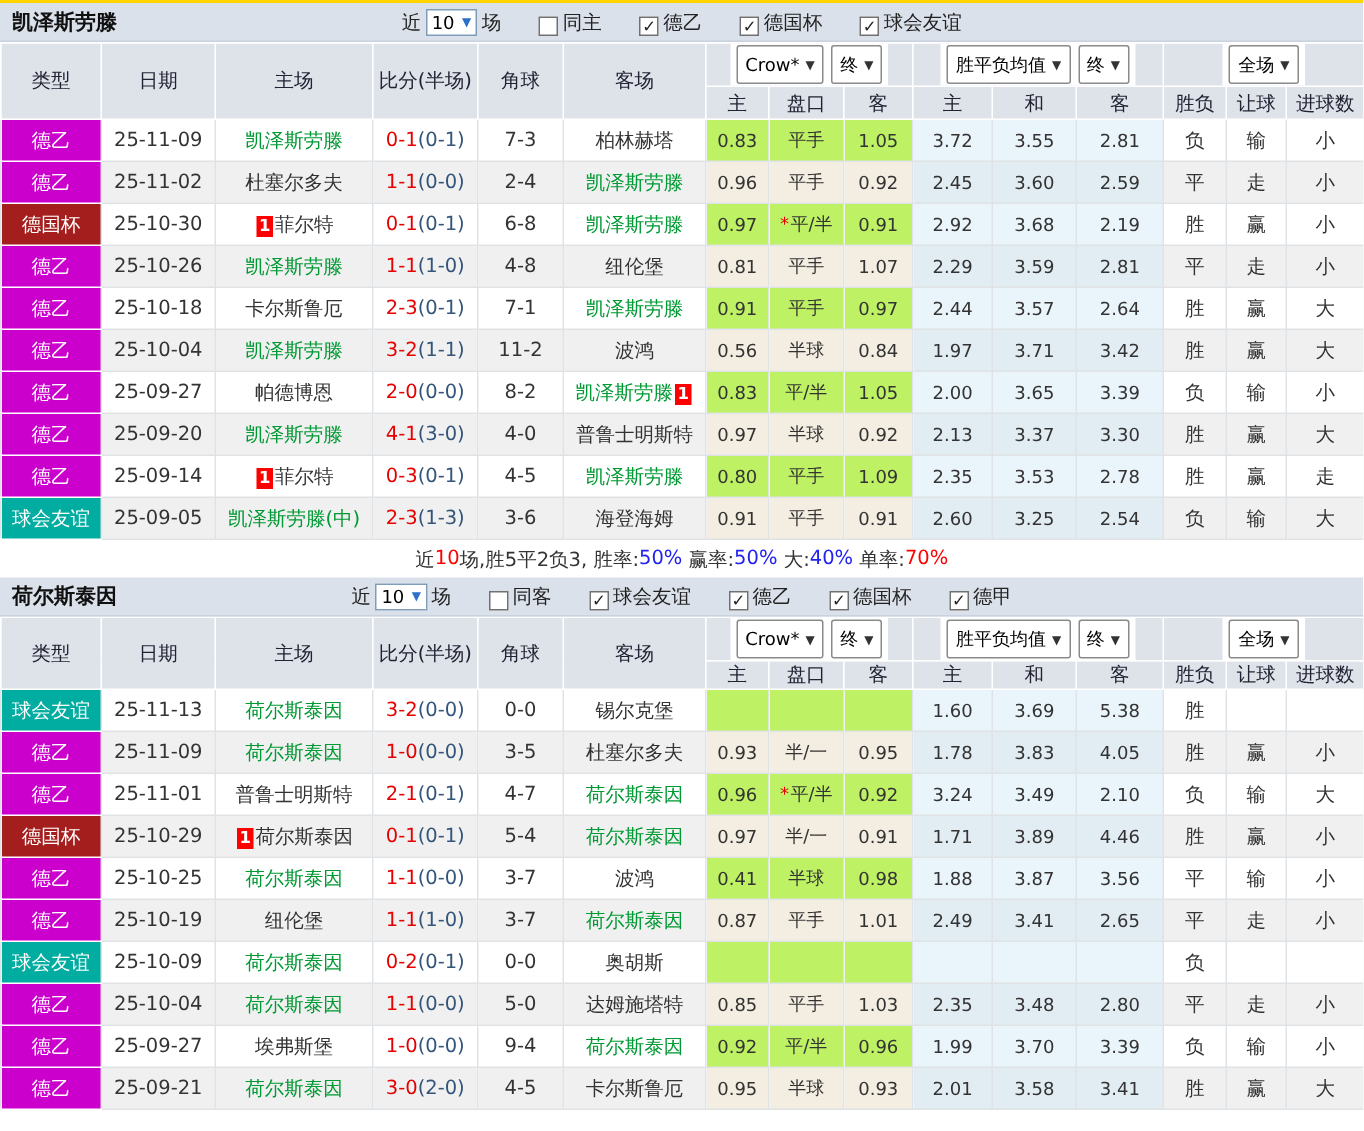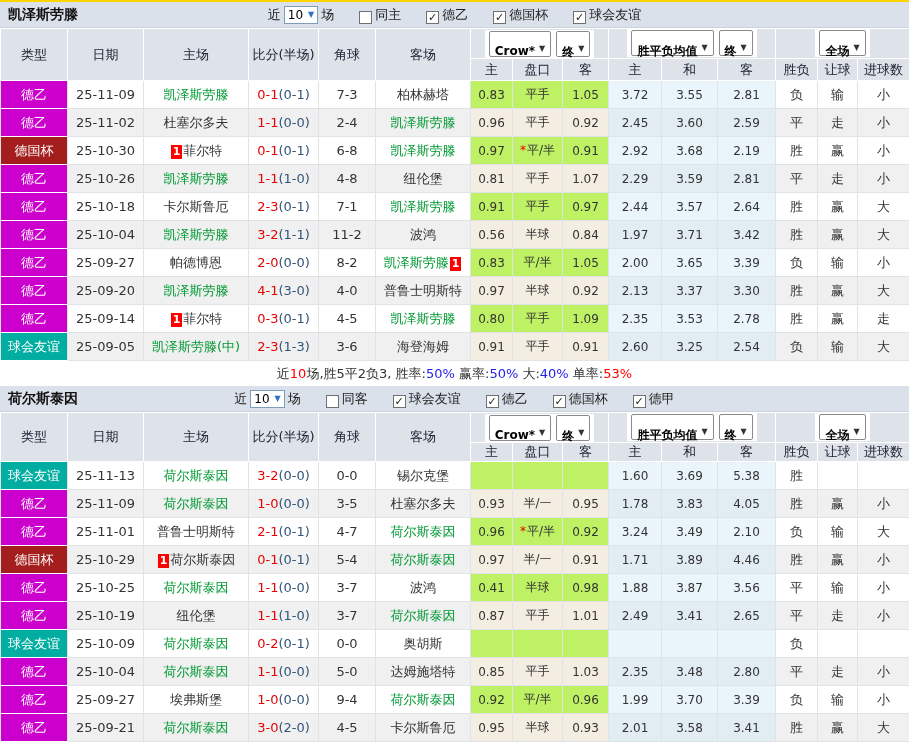--- a/index.html
+++ b/index.html
@@ -24,21 +24,21 @@
   .cb{width:13px;height:13px;background:#fff;border:1px solid #707070;display:inline-flex;align-items:center;justify-content:center;font-size:11px;line-height:1;color:#222;margin-right:3px;}
 
   
   table.grid{width:909px;border-collapse:collapse;table-layout:fixed;}
   .grid th{background:#dee3ea;border:1px solid #fff;font-weight:normal;font-size:13px;color:#223;}
   .grid th.h1{height:26px;}
   .grid th.h2{height:22px;}
   .grid.compact th.h1{height:20px;}
   .grid.compact th.h2{height:18px;}
   .grp-inner{background:#fff;padding:1px 4px;display:inline-flex;gap:5px;align-items:center;}
-  .dd-btn{display:inline-flex;gap:4px;background:#fff;border:1px solid #8a8a8a;border-radius:2px;padding:12px 5px;height:18px;font-size:12px;color:#000;cursor:pointer;white-space:nowrap;font-weight:bold;}
+  .dd-btn{display:inline-flex;align-items:center;gap:4px;background:#fff;border:1px solid #8a8a8a;border-radius:2px;padding:12px 5px;height:18px;font-size:12px;color:#000;cursor:pointer;white-space:nowrap;}
   .dd-arrow{font-size:8px;color:#333;}
 
   .grid td{height:28px;border:1px solid #dfe3e6;text-align:center;font-size:13px;color:#333;overflow:hidden;white-space:nowrap;}
   td.type{color:#fff;border-top-color:#fff;border-bottom-color:#fff;}
   tr:nth-child(odd) td.plain{background:#fff;}
   tr:nth-child(even) td.plain{background:#f0f0f0;}
   td.odds{background:#bef264;font-size:12px;}
   tr:nth-child(even) td.odds{background:#f4ede1;}
   td.avg{background:#eaf4fb;font-size:12px;}
   tr:nth-child(even) td.avg{background:#e2ecf3;}
@@ -315,21 +315,21 @@
         <span class="sum-k">近</span>
         <span class="sum-r">10</span>
         <span class="sum-k">场,胜5平2负3, </span>
         <span class="sum-k">胜率:</span>
         <span class="sum-b">50%</span>
         <span class="sum-k"> 赢率:</span>
         <span class="sum-b">50%</span>
         <span class="sum-k"> 大:</span>
         <span class="sum-b">40%</span>
         <span class="sum-k"> 单率:</span>
-        <span class="sum-r">53%</span>
+        <span class="sum-r">70%</span>
       </div>
     </section>
   <section>
       <div class="sec-header">
         <span class="team">荷尔斯泰因</span>
         <div class="filters">
           <span class="flabel">近</span>
           <span class="select">10<span class="sel-arrow">▼</span></span>
           <span class="flabel">场</span>
           <label class="cb-wrap">

